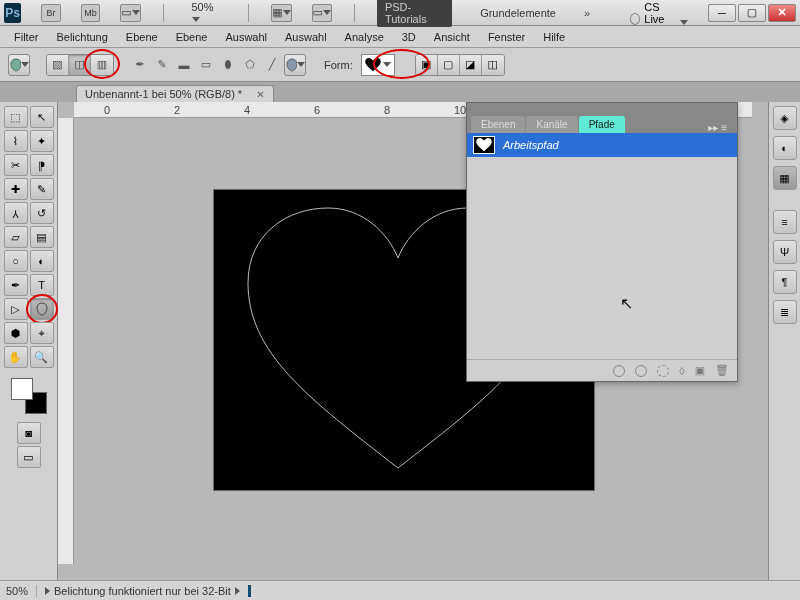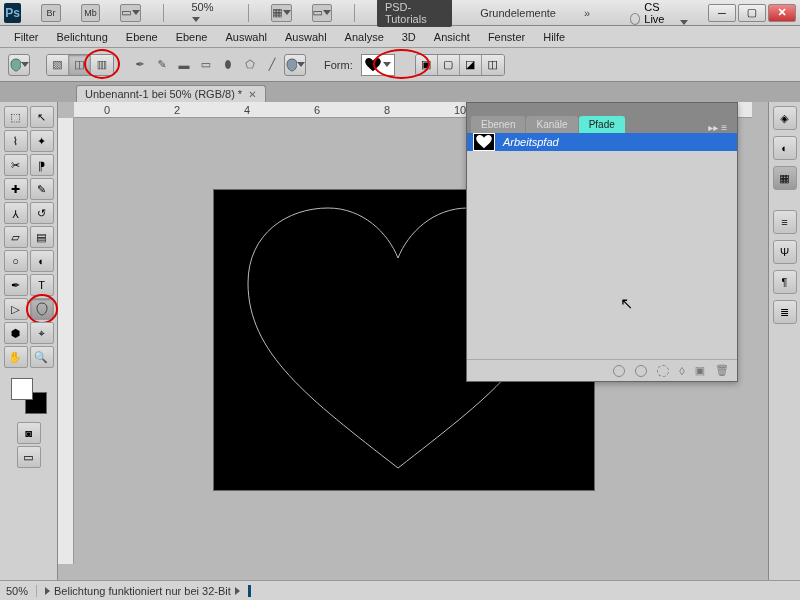--- a/index.html
+++ b/index.html
@@ -34,21 +34,21 @@
 .shape-btn { width: 20px; height: 20px; display: flex; align-items: center; justify-content: center; color: #555; }
 .form-label { padding: 0 4px; color: #333; }
 .form-picker { width: 34px; height: 22px; background: #fff; border: 1px solid #888; display: flex; align-items: center; justify-content: center; gap: 2px; }
 .heart-icon { width: 16px; height: 14px; }
 
 
 .red-circle { position: absolute; border: 2px solid #d00; border-radius: 50%; pointer-events: none; }
 
 
 .doctab-row { height: 20px; background: #a8a8a8; display: flex; align-items: flex-end; padding-left: 76px; }
-.doctab { background: #d4d4d4; border: 1px solid #888; border-bottom: none; padding: 2px 8px; display: flex; align-items: center; gap: 6px; font-size: 10px; color: #333; border-radius: 3px 3px 0 0; }
+.doctab { background: #d4d4d4; border: 1px solid #888; border-bottom: none; padding: 2px 8px; display: flex; align-items: center; gap: 14px; font-size: 10px; color: #333; border-radius: 3px 3px 0 0; }
 .doctab .x { color: #666; font-size: 10px; }
 
 
 .main { position: absolute; top: 102px; left: 0; right: 0; bottom: 20px; display: flex; }
 .toolbox { width: 58px; background: #d0d0d0; border-right: 1px solid #888; display: flex; flex-direction: column; align-items: center; padding: 4px 2px; gap: 2px; }
 .tool-row { display: flex; gap: 2px; }
 .tool { width: 24px; height: 22px; background: linear-gradient(#e0e0e0, #c4c4c4); border: 1px solid #999; border-radius: 2px; display: flex; align-items: center; justify-content: center; position: relative; }
 .tool.active { background: linear-gradient(#bbb, #999); box-shadow: inset 0 1px 2px rgba(0,0,0,0.3); }
 .swatch-area { margin-top: 8px; position: relative; width: 36px; height: 36px; }
 .swatch-fg { position: absolute; width: 22px; height: 22px; background: #fff; border: 1px solid #666; top: 0; left: 0; }
@@ -62,21 +62,21 @@
 .artboard { position: absolute; left: 140px; top: 72px; width: 380px; height: 300px; background: #000; box-shadow: 0 0 0 1px #666; }
 .heart-path { position: absolute; left: 24px; top: 8px; width: 320px; height: 280px; }
 
 
 .panel { position: absolute; top: 0; right: 0; width: 272px; height: 280px; background: #cfcfcf; border: 1px solid #666; box-shadow: 0 2px 6px rgba(0,0,0,0.3); display: flex; flex-direction: column; }
 .panel-tabs { height: 30px; background: #888; display: flex; align-items: flex-end; padding: 0 4px; gap: 1px; }
 .ptab { padding: 3px 10px; background: #999; color: #ddd; font-size: 10px; border-radius: 3px 3px 0 0; }
 .ptab.active { background: #5eead4; color: #222; }
 .panel-menu { margin-left: auto; color: #ddd; padding: 0 6px; font-size: 10px; }
 .panel-body { flex: 1; background: #cfcfcf; overflow: hidden; }
-.path-item { height: 18px; background: #2a6fd6; color: #fff; display: flex; align-items: center; gap: 8px; padding: 0 6px; font-style: italic; font-size: 11px; }
+.path-item { height: 24px; background: #2a6fd6; color: #fff; display: flex; align-items: center; gap: 8px; padding: 0 6px; font-style: italic; font-size: 11px; }
 .path-thumb { width: 22px; height: 18px; background: #000; border: 1px solid #fff; display: flex; align-items: center; justify-content: center; }
 .panel-footer { height: 22px; background: #cfcfcf; border-top: 1px solid #aaa; display: flex; align-items: center; justify-content: flex-end; gap: 10px; padding: 0 8px; }
 .pf-icon { width: 12px; height: 12px; border: 1px solid #888; border-radius: 50%; }
 
 
 .cursor { position: absolute; left: 562px; top: 192px; font-size: 16px; color: #000; pointer-events: none; }
 
 
 .rdock { width: 32px; background: #d0d0d0; border-left: 1px solid #888; display: flex; flex-direction: column; align-items: center; padding: 4px 0; gap: 6px; }
 .rdock .ricon { width: 24px; height: 24px; background: linear-gradient(#e0e0e0, #c4c4c4); border: 1px solid #999; border-radius: 3px; display: flex; align-items: center; justify-content: center; }

